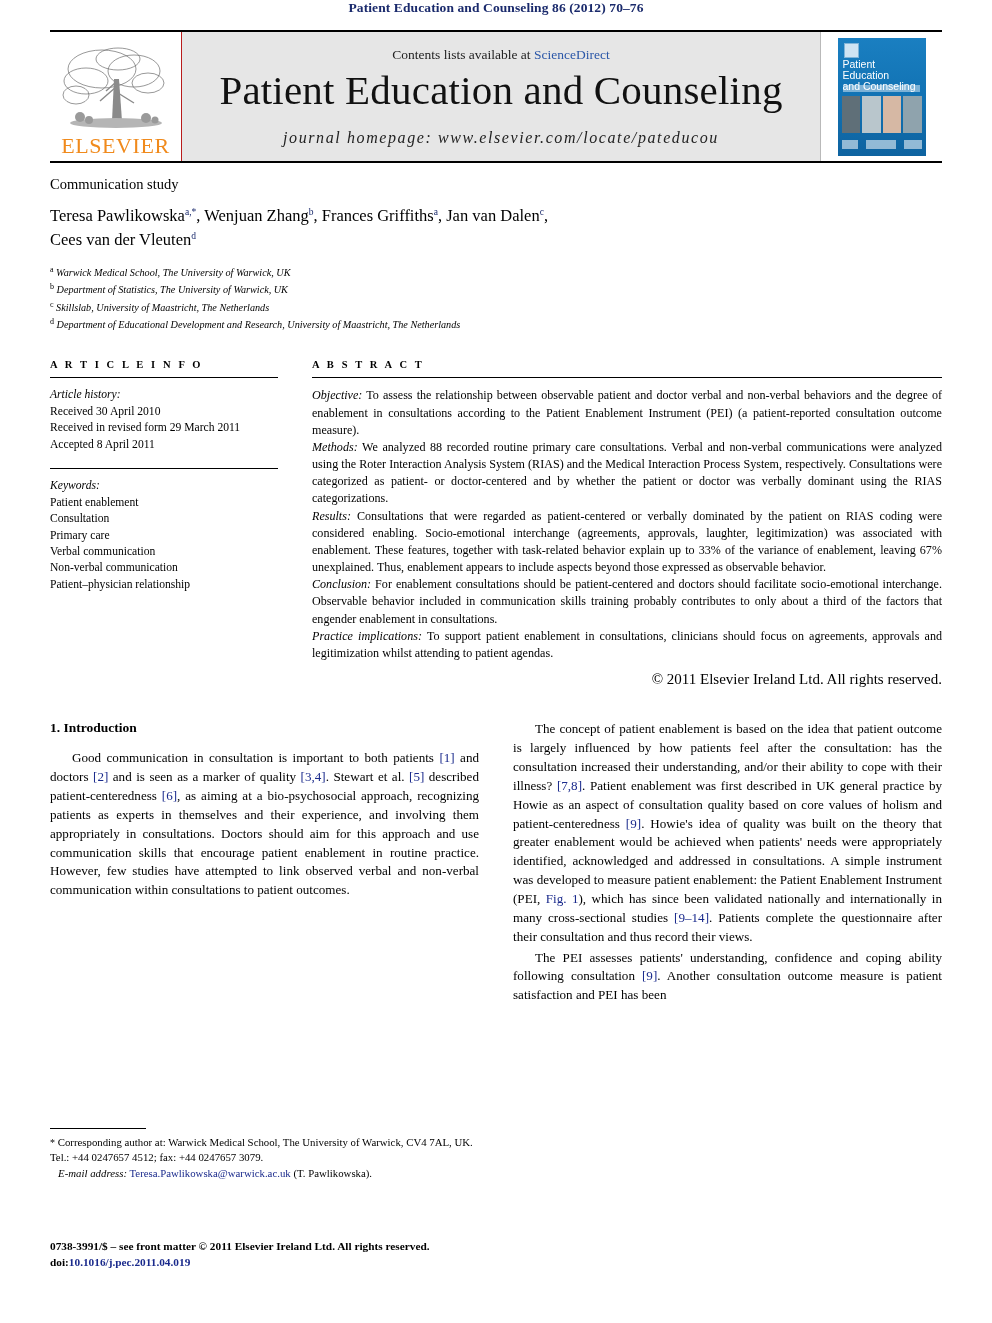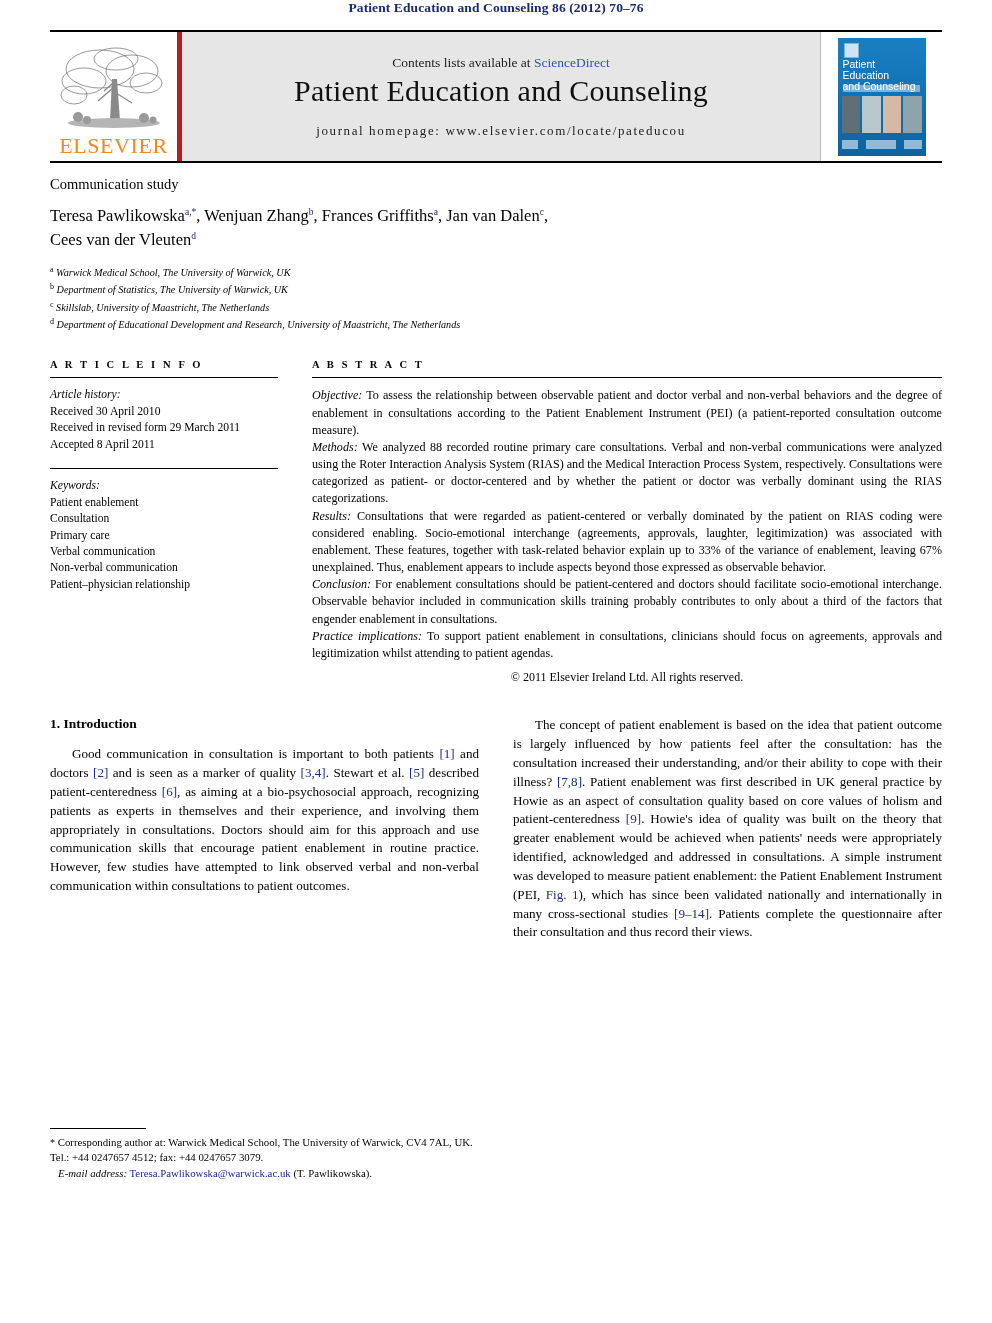--- a/index.html
+++ b/index.html
@@ -38,21 +38,21 @@
   .masthead {
     display: flex;
     align-items: stretch;
     height: 129px;
     border-top: 2.5px solid #000;
     border-bottom: 2.5px solid #000;
   }
   .mast-logo {
     width: 132px;
     flex: 0 0 132px;
-    border-right: 5px solid #b91c1c;
+    border-right: 1px solid #b91c1c;
     background: #ffffff;
     position: relative;
     display: flex;
     flex-direction: column;
     justify-content: flex-end;
     align-items: center;
     padding-bottom: 4px;
     box-sizing: border-box;
   }
   .tree-wrap { width: 120px; height: 92px; margin-top: 2px; }
@@ -74,29 +74,30 @@
     position: relative;
   }
   .contents-line {
     font-size: 13.5px;
     color: #222;
     margin-bottom: 3px;
     text-align: right;
   }
   .contents-line .sd { color: #2b57a8; }
   .journal-name {
-    font-size: 30px;
+    font-size: 41px;
     letter-spacing: 0.2px;
     color: #111;
     margin-bottom: 15px;
   }
   .homepage {
-    font-size: 13px;
+    font-size: 16px;
     letter-spacing: 1.6px;
     color: #222;
+    font-style: italic;
   }
   .mast-cover {
     width: 122px;
     flex: 0 0 122px;
     border-left: 1px solid #b9b9b9;
     background: #fff;
     display: flex;
     align-items: center;
     justify-content: center;
     box-sizing: border-box;
@@ -194,21 +195,21 @@
   .info-gap { height: 15px; }
   .kw-head { font-style: italic; }
   .abs-body {
     padding-top: 9px;
     font-size: 12.1px;
     line-height: 1.42;
     text-align: justify;
   }
   .abs-body p { margin: 0; }
   .abs-body .lead { font-style: italic; }
-  .copyright { text-align: center; margin-top: 7px; font-size: 12px; }
+  .copyright { text-align: right; margin-top: 7px; font-size: 15px; }
 
   
   .body-cols {
     display: flex;
     gap: 34px;
     margin-top: 30px;
   }
   .bcol { width: 429px; flex: 0 0 429px; position: relative; }
   h2.sec {
     font-size: 13.5px;
@@ -388,26 +389,31 @@
 
   <div class="body-cols">
 
     <div class="bcol">
       <h2 class="sec">1. Introduction</h2>
       <p class="para"><span>Good communication in consultation is important to both patients </span><span class="ref">[1]</span><span> and doctors </span><span class="ref">[2]</span><span> and is seen as a marker of quality </span><span class="ref">[3,4]</span><span>. Stewart et al. </span><span class="ref">[5]</span><span> described patient-centeredness </span><span class="ref">[6]</span><span>, as aiming at a bio-psychosocial approach, recognizing patients as experts in themselves and their experience, and involving them appropriately in consultations. Doctors should aim for this approach and use communication skills that encourage patient enablement in routine practice. However, few studies have attempted to link observed verbal and non-verbal communication within consultations to patient outcomes.</span></p>
     </div>
 
     <div class="bcol">
       <p class="para"><span>The concept of patient enablement is based on the idea that patient outcome is largely influenced by how patients feel after the consultation: has the consultation increased their understanding, and/or their ability to cope with their illness? </span><span class="ref">[7,8]</span><span>. Patient enablement was first described in UK general practice by Howie as an aspect of consultation quality based on core values of holism and patient-centeredness </span><span class="ref">[9]</span><span>. Howie's idea of quality was built on the theory that greater enablement would be achieved when patients' needs were appropriately identified, acknowledged and addressed in consultations. A simple instrument was developed to measure patient enablement: the Patient Enablement Instrument (PEI, </span><span class="ref">Fig. 1</span><span>), which has since been validated nationally and internationally in many cross-sectional studies </span><span class="ref">[9–14]</span><span>. Patients complete the questionnaire after their consultation and thus record their views.</span></p>
+      <p class="para"><span>The PEI assesses patients' understanding, confidence and coping ability following consultation </span><span class="ref">[9]</span><span>. Another consultation outcome measure is patient satisfaction and PEI has been</span></p>
     </div>
   </div>
 
   <div class="foot-area">
     <div class="foot-rule"></div>
     <div class="foot-text">
       <span class="star">*</span><span> Corresponding author at: Warwick Medical School, The University of Warwick, CV4 7AL, UK. Tel.: +44 0247657 4512; fax: +44 0247657 3079.</span><br>
       &nbsp;&nbsp;&nbsp;<span class="em">E-mail address:</span>
       <a href="#">Teresa.Pawlikowska@warwick.ac.uk</a><span> (T. Pawlikowska).</span>
     </div>
   </div>
 
+  <div class="imprint">
+    <div>0738-3991/$ – see front matter © 2011 Elsevier Ireland Ltd. All rights reserved.</div>
+    <div><span>doi:</span><a href="#">10.1016/j.pec.2011.04.019</a></div>
+  </div>
 
 </div>
 
 </body></html>

